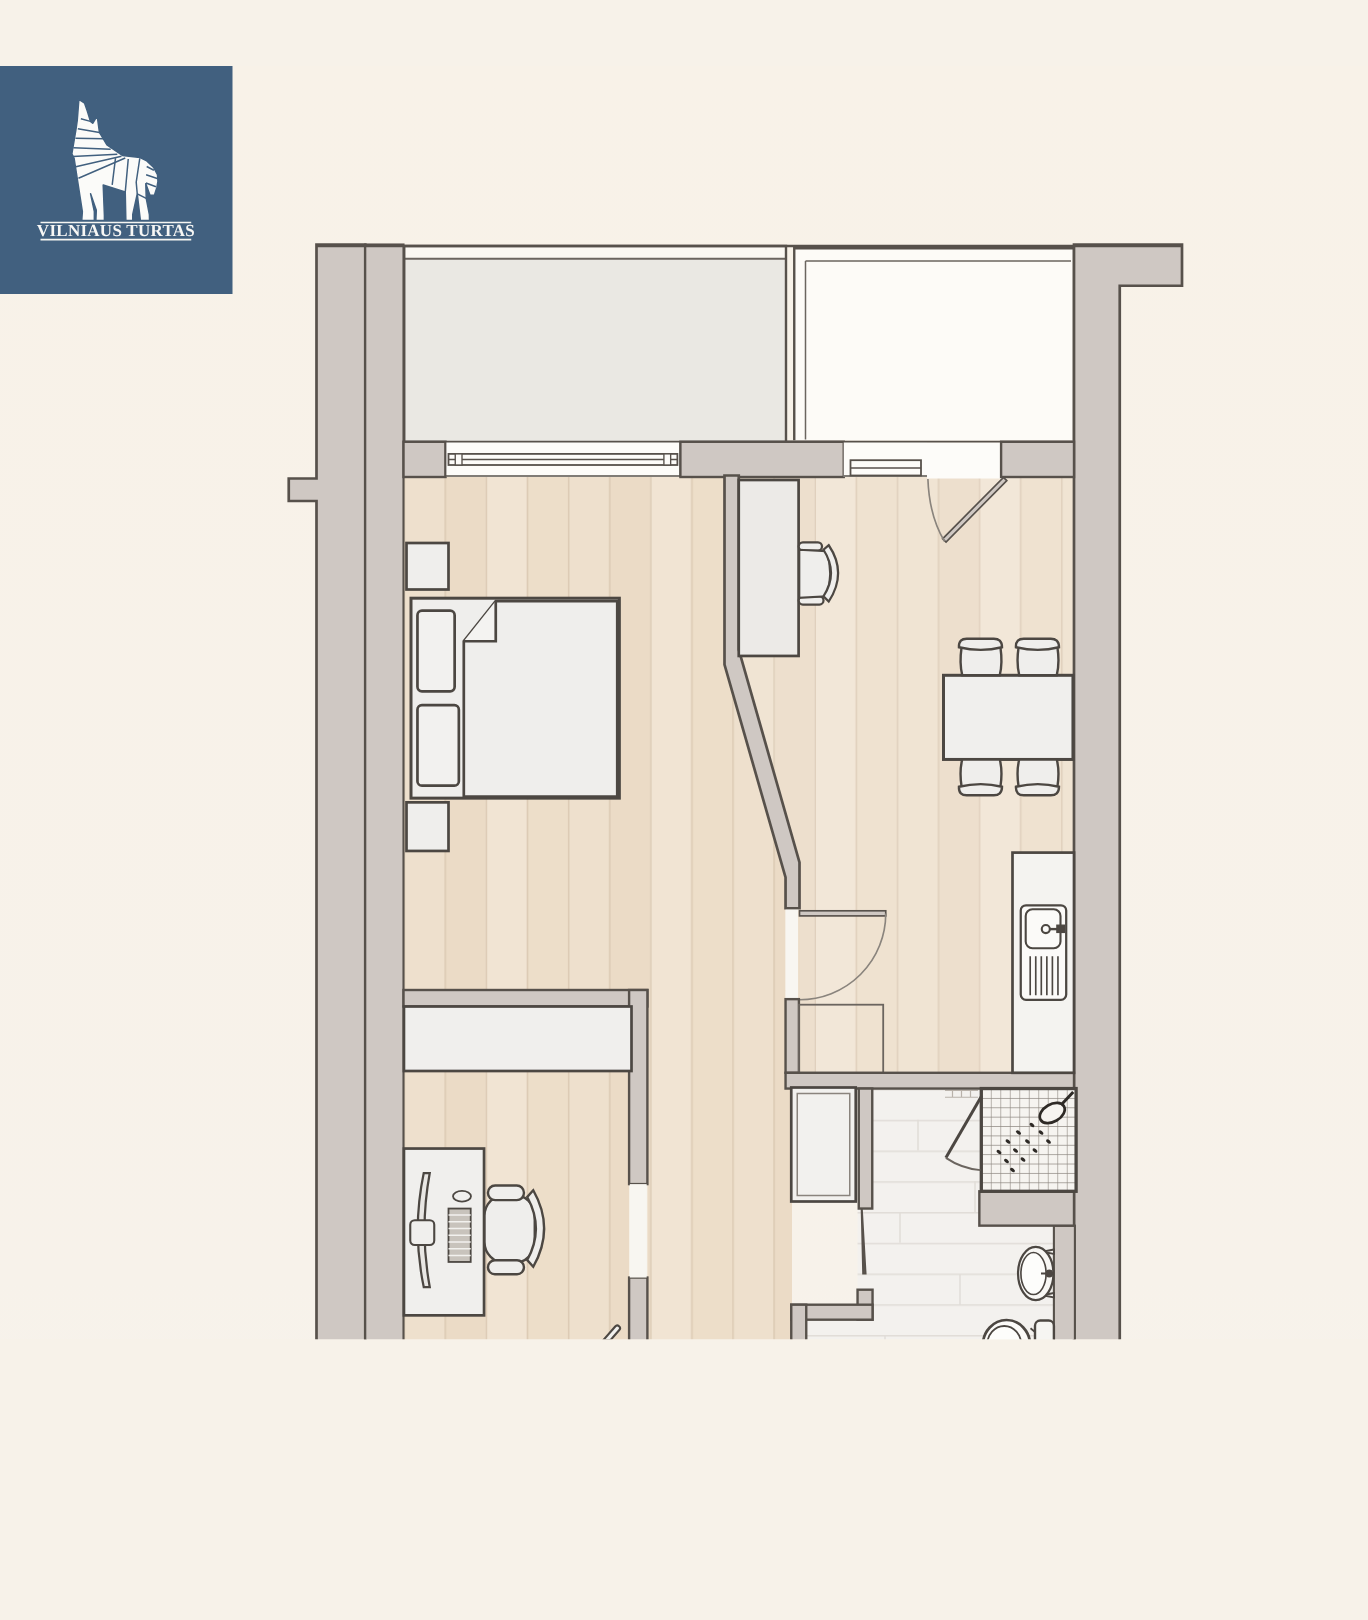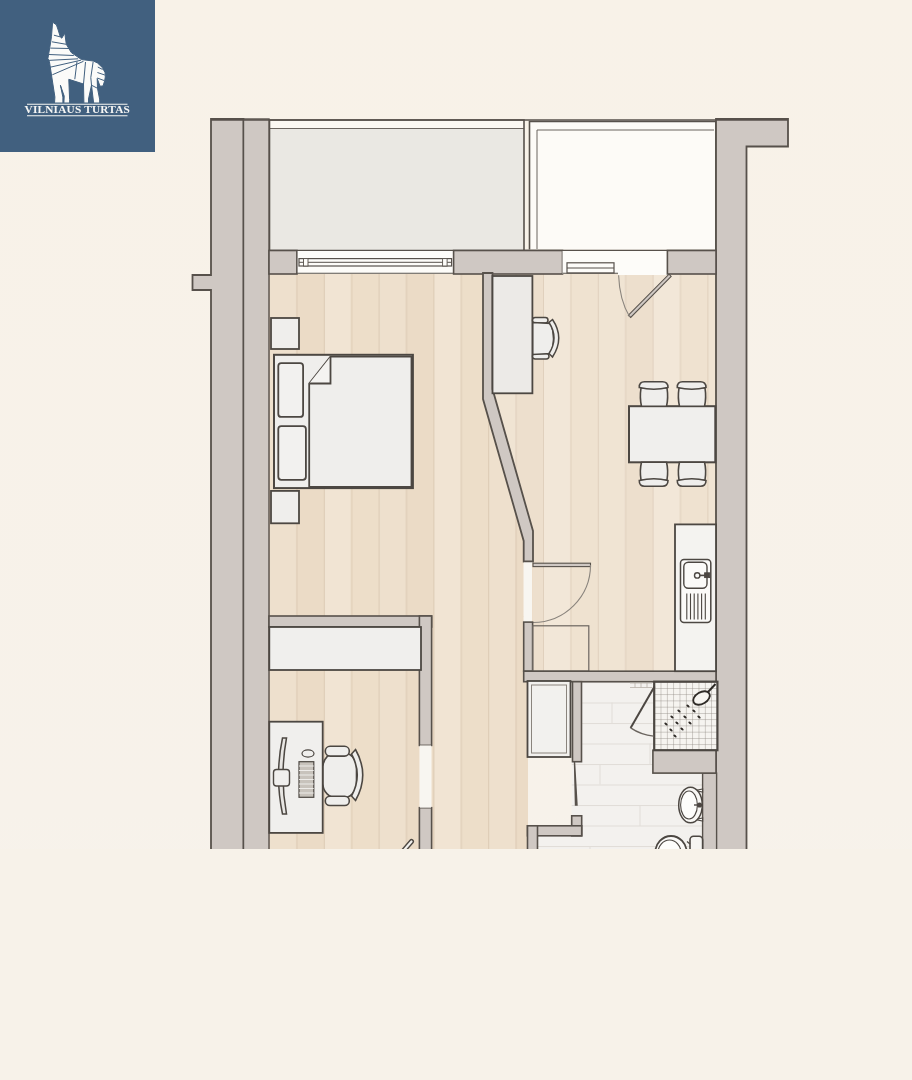--- a/index.html
+++ b/index.html
@@ -1,17 +1,17 @@
 <!DOCTYPE html>
 <html><head>
 <meta charset="utf-8">
 <style>
   html,body{margin:0;padding:0;background:#f7f2e9;}
   #page{position:relative;width:912px;height:849px;background:#f7f2e9;overflow:hidden;
-        font-family:"Liberation Sans", sans-serif;}
+        font-family:"Liberation Sans", sans-serif;margin-top:44px;}
   svg{position:absolute;left:0;top:0;}
 </style>
 </head>
 <body>
 <div id="page">
 <svg width="912" height="1080" viewBox="0 0 912 1080">
 <defs>
   <pattern id="wood" patternUnits="userSpaceOnUse" x="269" y="0" width="109.6" height="40">
     <rect x="0" y="0" width="109.6" height="40" fill="#eee0cd"></rect>
     <rect x="27.4" y="0" width="27.4" height="40" fill="#ebdbc6"></rect>

